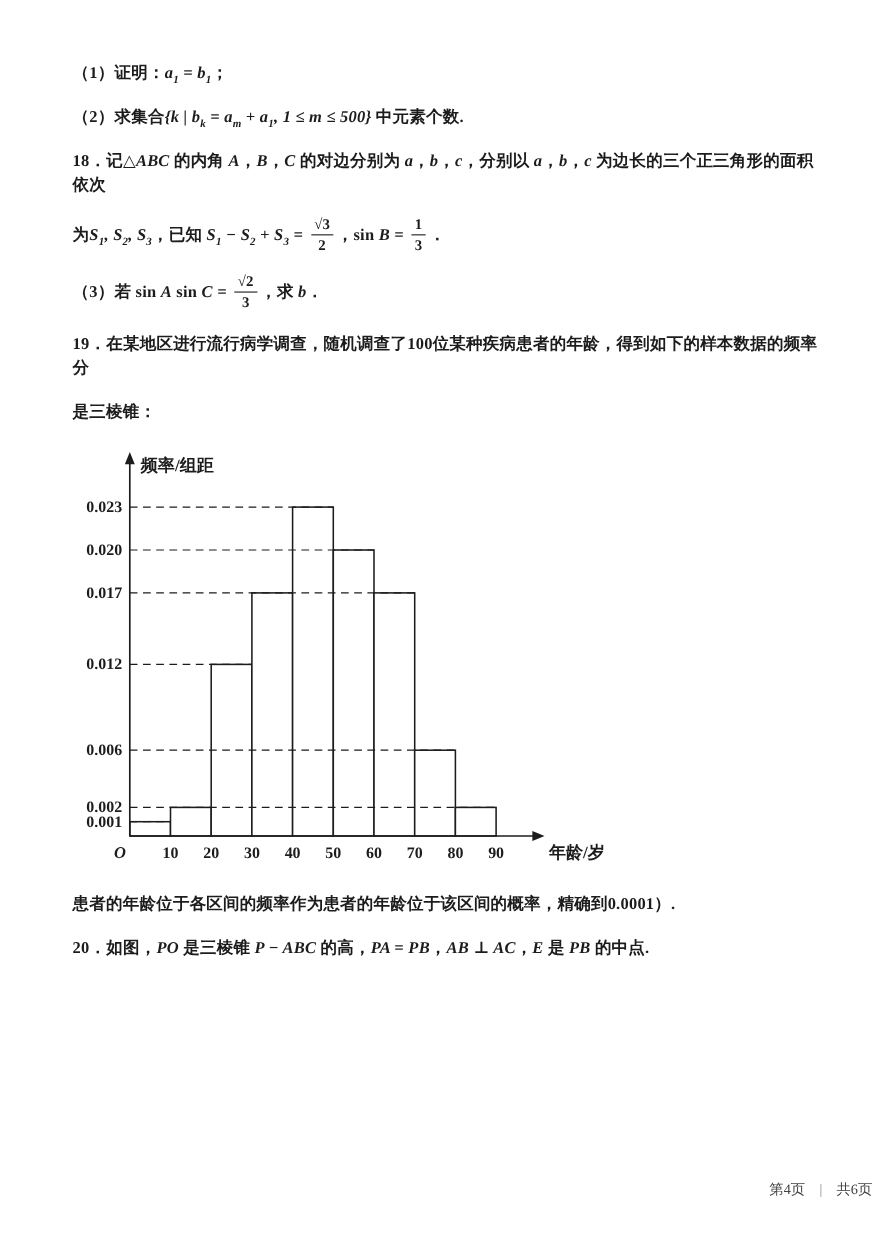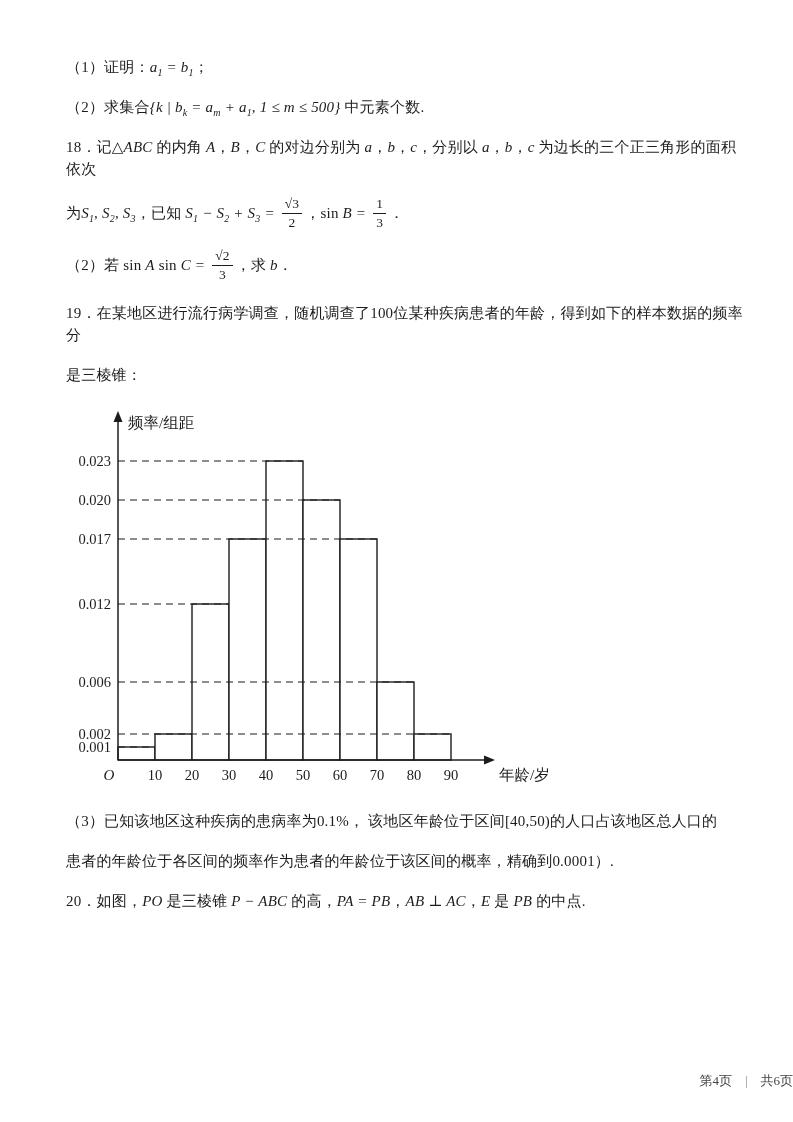--- a/index.html
+++ b/index.html
@@ -1,20 +1,20 @@
 <!DOCTYPE html>
 <html><head>
 <meta charset="utf-8">
 <style>
   html,body{margin:0;padding:0;}
   body{
     width:793px;height:1122px;background:#ffffff;position:relative;overflow:hidden;
     font-family:"Liberation Serif","DejaVu Serif",serif;color:#1c1c1c;
   }
-  .doc{padding:56px 48px 0 66px;}
+  .doc{padding:56px 48px 0 66px;font-weight:bold;}
   .line{font-size:15px;line-height:22px;margin-bottom:18px;letter-spacing:0.2px;}
   .seg-text{font-style:normal;}
   .seg-math{font-style:italic;font-family:"Liberation Serif","DejaVu Serif",serif;}
   sub.seg-sub{font-style:italic;font-size:10px;line-height:0;}
   .frac{display:inline-block;vertical-align:middle;text-align:center;
         font-size:13.5px;line-height:1.15;margin:0 3px;transform:translateY(-2px);}
   .frac .num{display:block;border-bottom:1.2px solid #1c1c1c;padding:0 3px 1px;}
   .frac .den{display:block;padding-top:1px;}
   .chart-wrap{margin:6px 0 10px 10px;}
   svg text{font-family:"Liberation Serif","DejaVu Serif",serif;fill:#1c1c1c;}
@@ -23,21 +23,21 @@
   .footer .sep{margin:0 13px;color:#8a8a8a;}
 </style>
 </head>
 <body>
 
 <div class="doc">
     <div class="line"><span class="seg-text">（1）证明：</span><span class="seg-math">a</span><sub class="seg-sub seg-math">1</sub><span class="seg-math"> = b</span><sub class="seg-sub seg-math">1</sub><span class="seg-text">；</span></div>
     <div class="line"><span class="seg-text">（2）求集合</span><span class="seg-math">{k | b</span><sub class="seg-sub seg-math">k</sub><span class="seg-math"> = a</span><sub class="seg-sub seg-math">m</sub><span class="seg-math"> + a</span><sub class="seg-sub seg-math">1</sub><span class="seg-math">, 1 ≤ m ≤ 500}</span><span class="seg-text"> 中元素个数.</span></div>
     <div class="line"><span class="seg-text">18．记</span><span class="seg-math">△ABC</span><span class="seg-text"> 的内角 </span><span class="seg-math">A</span><span class="seg-text">，</span><span class="seg-math">B</span><span class="seg-text">，</span><span class="seg-math">C</span><span class="seg-text"> 的对边分别为 </span><span class="seg-math">a</span><span class="seg-text">，</span><span class="seg-math">b</span><span class="seg-text">，</span><span class="seg-math">c</span><span class="seg-text">，分别以 </span><span class="seg-math">a</span><span class="seg-text">，</span><span class="seg-math">b</span><span class="seg-text">，</span><span class="seg-math">c</span><span class="seg-text"> 为边长的三个正三角形的面积依次</span></div>
     <div class="line"><span class="seg-text">为</span><span class="seg-math">S</span><sub class="seg-sub seg-math">1</sub><span class="seg-math">, S</span><sub class="seg-sub seg-math">2</sub><span class="seg-math">, S</span><sub class="seg-sub seg-math">3</sub><span class="seg-text">，已知 </span><span class="seg-math">S</span><sub class="seg-sub seg-math">1</sub><span class="seg-math"> − S</span><sub class="seg-sub seg-math">2</sub><span class="seg-math"> + S</span><sub class="seg-sub seg-math">3</sub><span class="seg-math"> = </span><span class="frac"><span class="num">√3</span><span class="den">2</span></span><span class="seg-text">，sin </span><span class="seg-math">B = </span><span class="frac"><span class="num">1</span><span class="den">3</span></span><span class="seg-text">．</span></div>
-    <div class="line"><span class="seg-text">（2）若 sin </span><span class="seg-math">A</span><span class="seg-text"> sin </span><span class="seg-math">C = </span><span class="frac"><span class="num">√2</span><span class="den">3</span></span><span class="seg-text">，求 </span><span class="seg-math">b</span><span class="seg-text">．</span></div>
+    <div class="line"><span class="seg-text">（3）若 sin </span><span class="seg-math">A</span><span class="seg-text"> sin </span><span class="seg-math">C = </span><span class="frac"><span class="num">√2</span><span class="den">3</span></span><span class="seg-text">，求 </span><span class="seg-math">b</span><span class="seg-text">．</span></div>
     <div class="line"><span class="seg-text">19．在某地区进行流行病学调查，随机调查了100位某种疾病患者的年龄，得到如下的样本数据的频率分</span></div>
     <div class="line"><span class="seg-text">是三棱锥：</span></div>
     <div class="chart-wrap"><svg width="486" height="392" viewBox="0 0 486 392">
         <rect x="42" y="343" width="37" height="13" fill="#ffffff" stroke="#1c1c1c" stroke-width="1.4"></rect>
         <rect x="79" y="330" width="37" height="26" fill="#ffffff" stroke="#1c1c1c" stroke-width="1.4"></rect>
         <rect x="116" y="200" width="37" height="156" fill="#ffffff" stroke="#1c1c1c" stroke-width="1.4"></rect>
         <rect x="153" y="134.99999999999997" width="37" height="221.00000000000003" fill="#ffffff" stroke="#1c1c1c" stroke-width="1.4"></rect>
         <rect x="190" y="57" width="37" height="299" fill="#ffffff" stroke="#1c1c1c" stroke-width="1.4"></rect>
         <rect x="227" y="96" width="37" height="260" fill="#ffffff" stroke="#1c1c1c" stroke-width="1.4"></rect>
         <rect x="264" y="134.99999999999997" width="37" height="221.00000000000003" fill="#ffffff" stroke="#1c1c1c" stroke-width="1.4"></rect>
@@ -67,20 +67,19 @@
         <text x="190" y="376" text-anchor="middle" font-size="14.5">40</text>
         <text x="227" y="376" text-anchor="middle" font-size="14.5">50</text>
         <text x="264" y="376" text-anchor="middle" font-size="14.5">60</text>
         <text x="301" y="376" text-anchor="middle" font-size="14.5">70</text>
         <text x="338" y="376" text-anchor="middle" font-size="14.5">80</text>
         <text x="375" y="376" text-anchor="middle" font-size="14.5">90</text>
         <text x="33" y="376" text-anchor="middle" font-size="15" font-style="italic">O</text>
         <text x="52" y="24" font-size="15.5">频率/组距</text>
         <text x="423" y="376" font-size="15.5">年龄/岁</text>
       </svg></div>
-    <div class="line"><span class="seg-text">（3）已知该地区这种疾病的患病率为0.1%， 该地区年龄位于区间[40,50)的人口占该地区总人口的</span></div>
     <div class="line"><span class="seg-text">患者的年龄位于各区间的频率作为患者的年龄位于该区间的概率，精确到0.0001）.</span></div>
     <div class="line"><span class="seg-text">20．如图，</span><span class="seg-math">PO</span><span class="seg-text"> 是三棱锥 </span><span class="seg-math">P − ABC</span><span class="seg-text"> 的高，</span><span class="seg-math">PA = PB</span><span class="seg-text">，</span><span class="seg-math">AB ⊥ AC</span><span class="seg-text">，</span><span class="seg-math">E</span><span class="seg-text"> 是 </span><span class="seg-math">PB</span><span class="seg-text"> 的中点.</span></div>
   </div>
 
 <div class="footer">
   <span>第4页</span><span class="sep">|</span><span>共6页</span>
 </div>
 
 </body></html>

